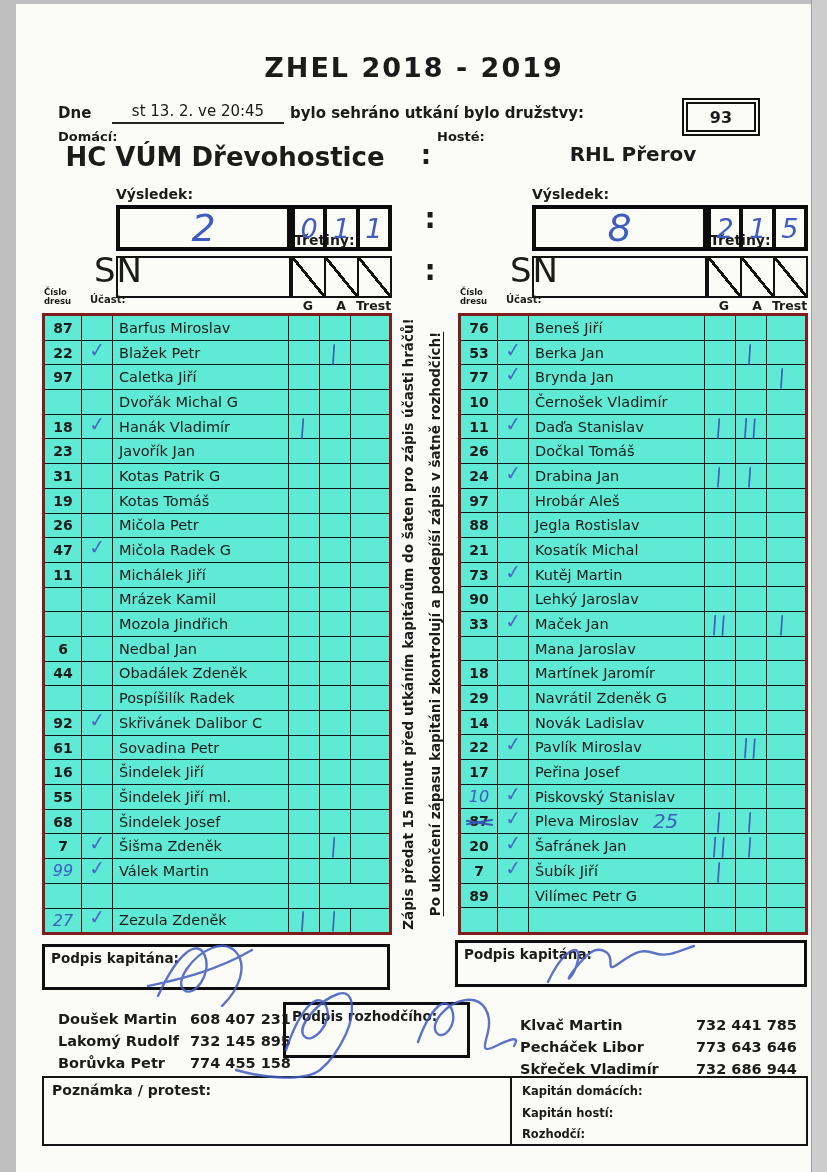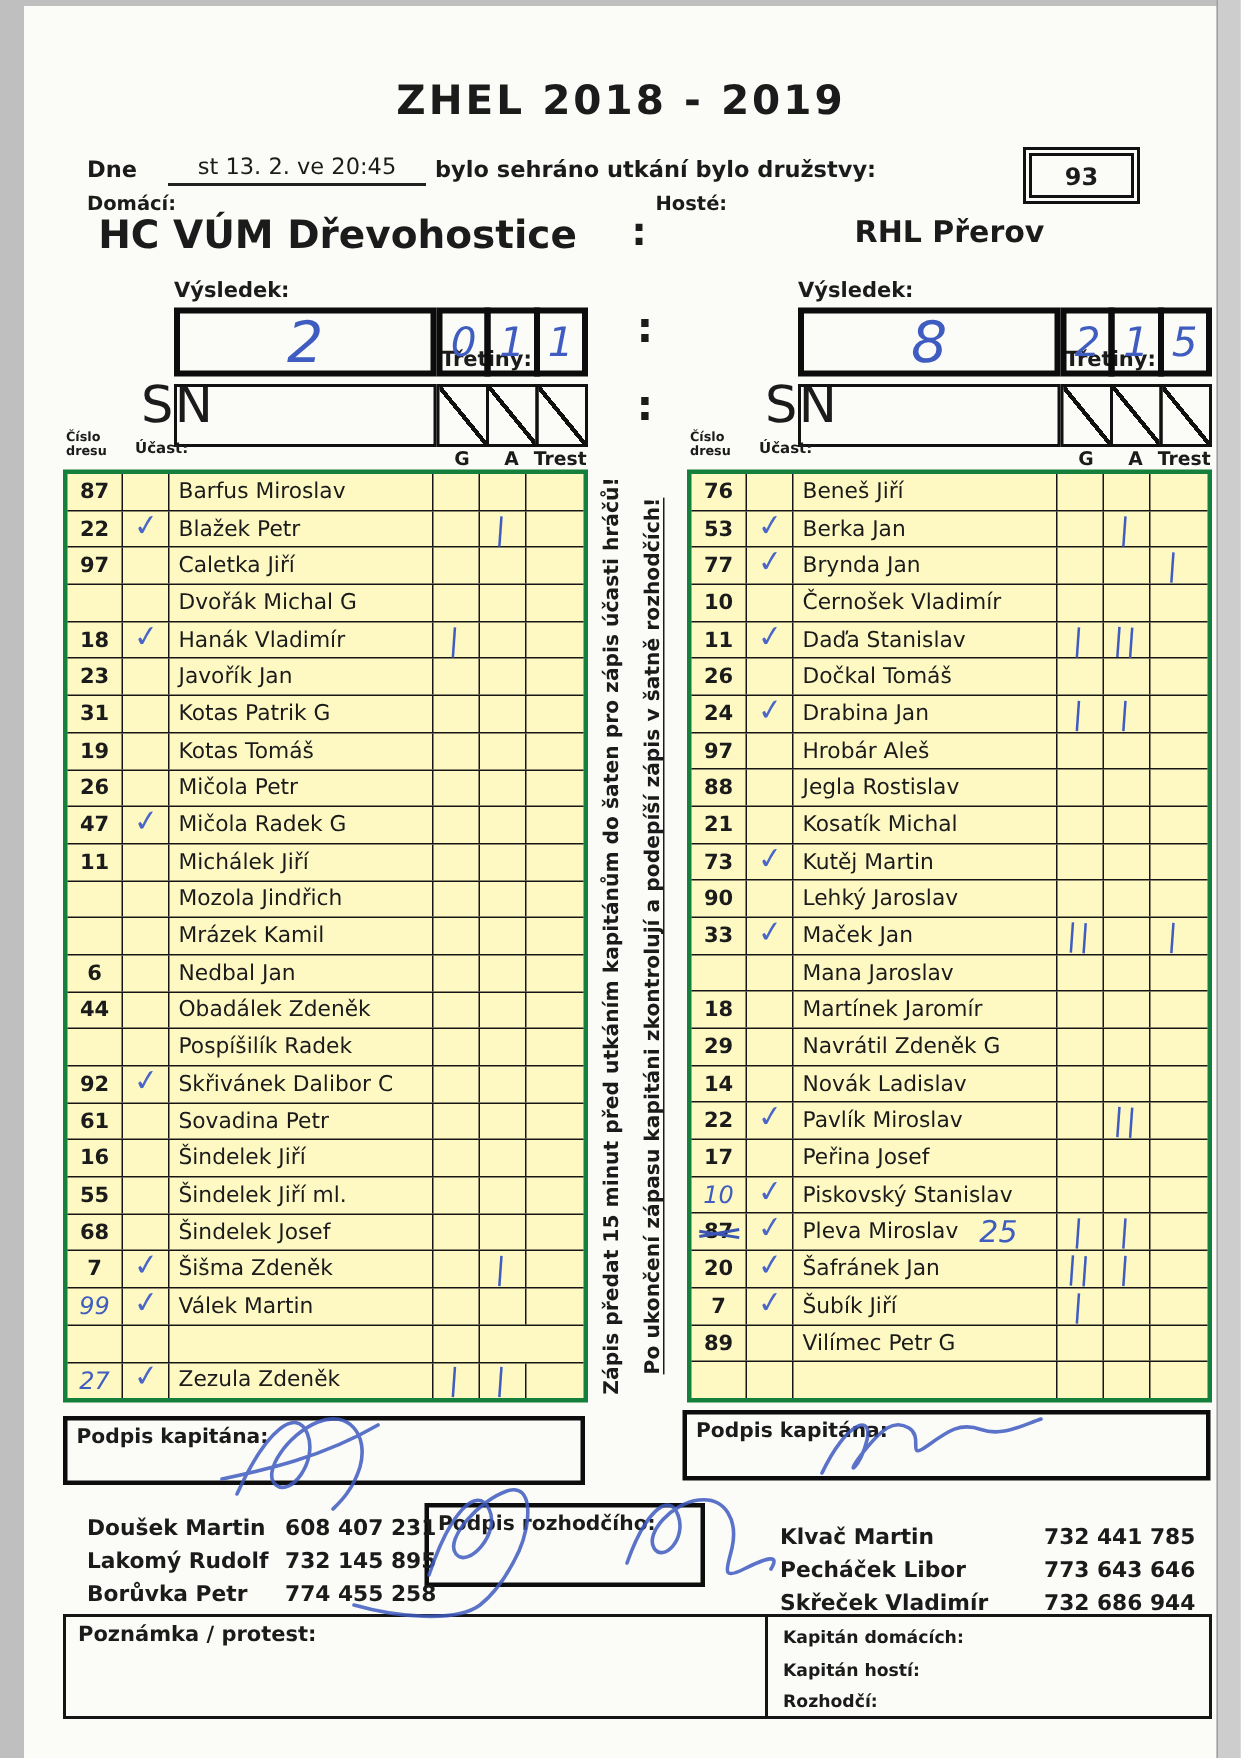--- a/index.html
+++ b/index.html
@@ -40,21 +40,21 @@
   .ucast{position:absolute;left:48px;top:108px;font-size:10px;font-weight:600;}
   .gat{position:absolute;top:112px;font-size:12.5px;font-weight:700;width:34px;text-align:center;}
   .gat.g{left:249px;} .gat.a{left:282px;} .gat.tr{left:313px;width:37px;}
   .score-colon{position:absolute;width:20px;text-align:center;font-size:28px;font-weight:700;}
   #colon1{left:404px;top:198px;} #colon2{left:404px;top:250px;}
   
   .hw-big{color:#3f5cc0;font-size:38px;font-style:italic;font-weight:500;}
   .hw-digit{color:#3f5cc0;font-size:27px;font-style:italic;font-weight:500;}
   .hw{color:#3f5cc0;font-style:italic;}
   
-  .roster{position:absolute;top:309px;width:350px;height:622px;border:3px solid #15803d;box-sizing:border-box;display:flex;flex-direction:column;background:#fef9c3;}
+  .roster{position:absolute;top:309px;width:350px;height:622px;border:3px solid #7f1d1d;box-sizing:border-box;display:flex;flex-direction:column;background:#5eead4;}
   #roster-home{left:26px;} #roster-away{left:442px;}
   .r-row{flex:1;display:grid;grid-template-columns:36px 31px 176px 31px 31px 34px;border-top:1.6px solid #161616;overflow:visible;}
   .r-row:first-child{border-top:none;}
   .cell{border-left:1.6px solid #161616;display:flex;align-items:center;overflow:visible;box-sizing:border-box;}
   .cell:first-child{border-left:none;}
   .c-num{justify-content:center;font-size:14px;font-weight:600;}
   .c-num .hw{font-size:16px;font-weight:400;}
   .c-name{padding-left:6px;font-size:14.5px;font-weight:500;white-space:nowrap;}
   .c-name .note{font-size:20px;margin-left:14px;font-weight:500;}
   .check{color:#4a66c8;font-size:20px;font-weight:700;transform:rotate(-6deg);display:inline-block;margin:-6px auto 0;}
@@ -315,33 +315,33 @@
         <div class="cell c-stat"></div>
         <div class="cell c-stat"></div>
         <div class="cell c-stat"></div>
       </div>
       <div class="r-row">
         <div class="cell c-num">
           <span></span>
         </div>
         <div class="cell c-chk"></div>
         <div class="cell c-name">
+          <span>Mrázek Kamil</span>
+        </div>
+        <div class="cell c-stat"></div>
+        <div class="cell c-stat"></div>
+        <div class="cell c-stat"></div>
+      </div>
+      <div class="r-row">
+        <div class="cell c-num">
+          <span></span>
+        </div>
+        <div class="cell c-chk"></div>
+        <div class="cell c-name">
           <span>Mozola Jindřich</span>
-        </div>
-        <div class="cell c-stat"></div>
-        <div class="cell c-stat"></div>
-        <div class="cell c-stat"></div>
-      </div>
-      <div class="r-row">
-        <div class="cell c-num">
-          <span></span>
-        </div>
-        <div class="cell c-chk"></div>
-        <div class="cell c-name">
-          <span>Mrázek Kamil</span>
         </div>
         <div class="cell c-stat"></div>
         <div class="cell c-stat"></div>
         <div class="cell c-stat"></div>
       </div>
       <div class="r-row">
         <div class="cell c-num">
           <span>6</span>
         </div>
         <div class="cell c-chk"></div>
@@ -859,21 +859,21 @@
   <div class="cap-box" id="cap-away">
     <span>Podpis kapitána:</span>
   </div>
   <div id="ref-box">
     <span>Podpis rozhodčího:</span>
   </div>
 
   <div class="contacts" id="contacts-home">
       <div class="contact-line"><span class="c-name-col">Doušek Martin</span><span class="c-phone-col">608 407 231</span></div>
       <div class="contact-line"><span class="c-name-col">Lakomý Rudolf</span><span class="c-phone-col">732 145 895</span></div>
-      <div class="contact-line"><span class="c-name-col">Borůvka Petr</span><span class="c-phone-col">774 455 258</span></div>
+      <div class="contact-line"><span class="c-name-col">Borůvka Petr</span><span class="c-phone-col">774 455 158</span></div>
     </div>
   <div class="contacts" id="contacts-away">
       <div class="contact-line"><span class="c-name-col">Klvač Martin</span><span class="c-phone-col">732 441 785</span></div>
       <div class="contact-line"><span class="c-name-col">Pecháček Libor</span><span class="c-phone-col">773 643 646</span></div>
       <div class="contact-line"><span class="c-name-col">Skřeček Vladimír</span><span class="c-phone-col">732 686 944</span></div>
     </div>
 
   <div id="bottom-box">
     <div id="bottom-divider"></div>
     <div id="note-label">Poznámka / protest:</div>

